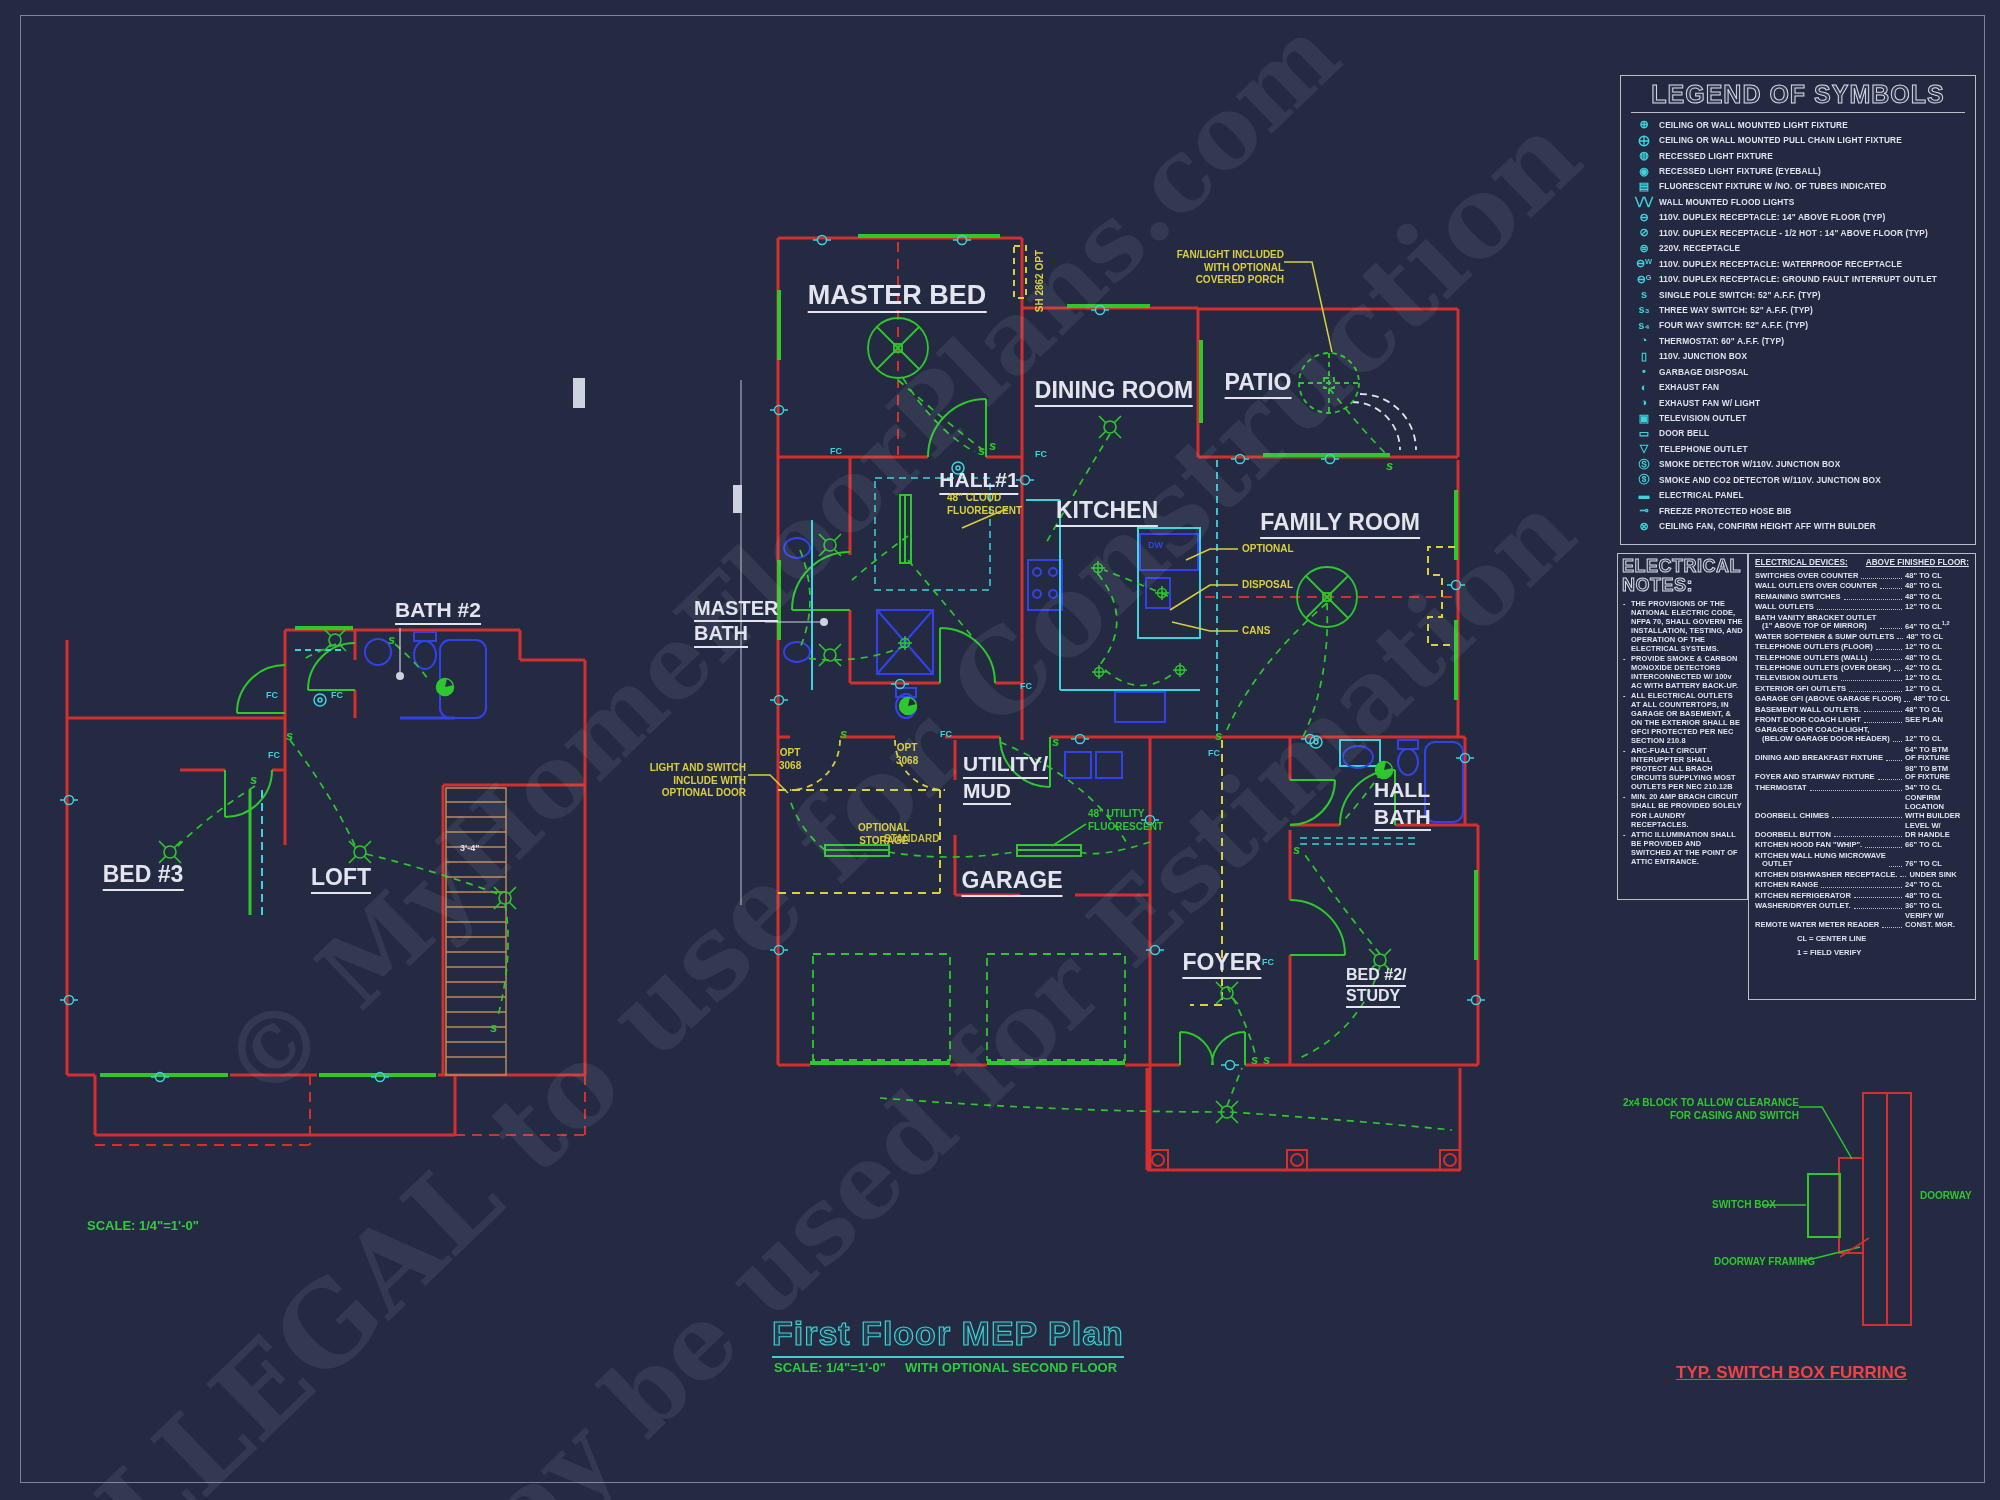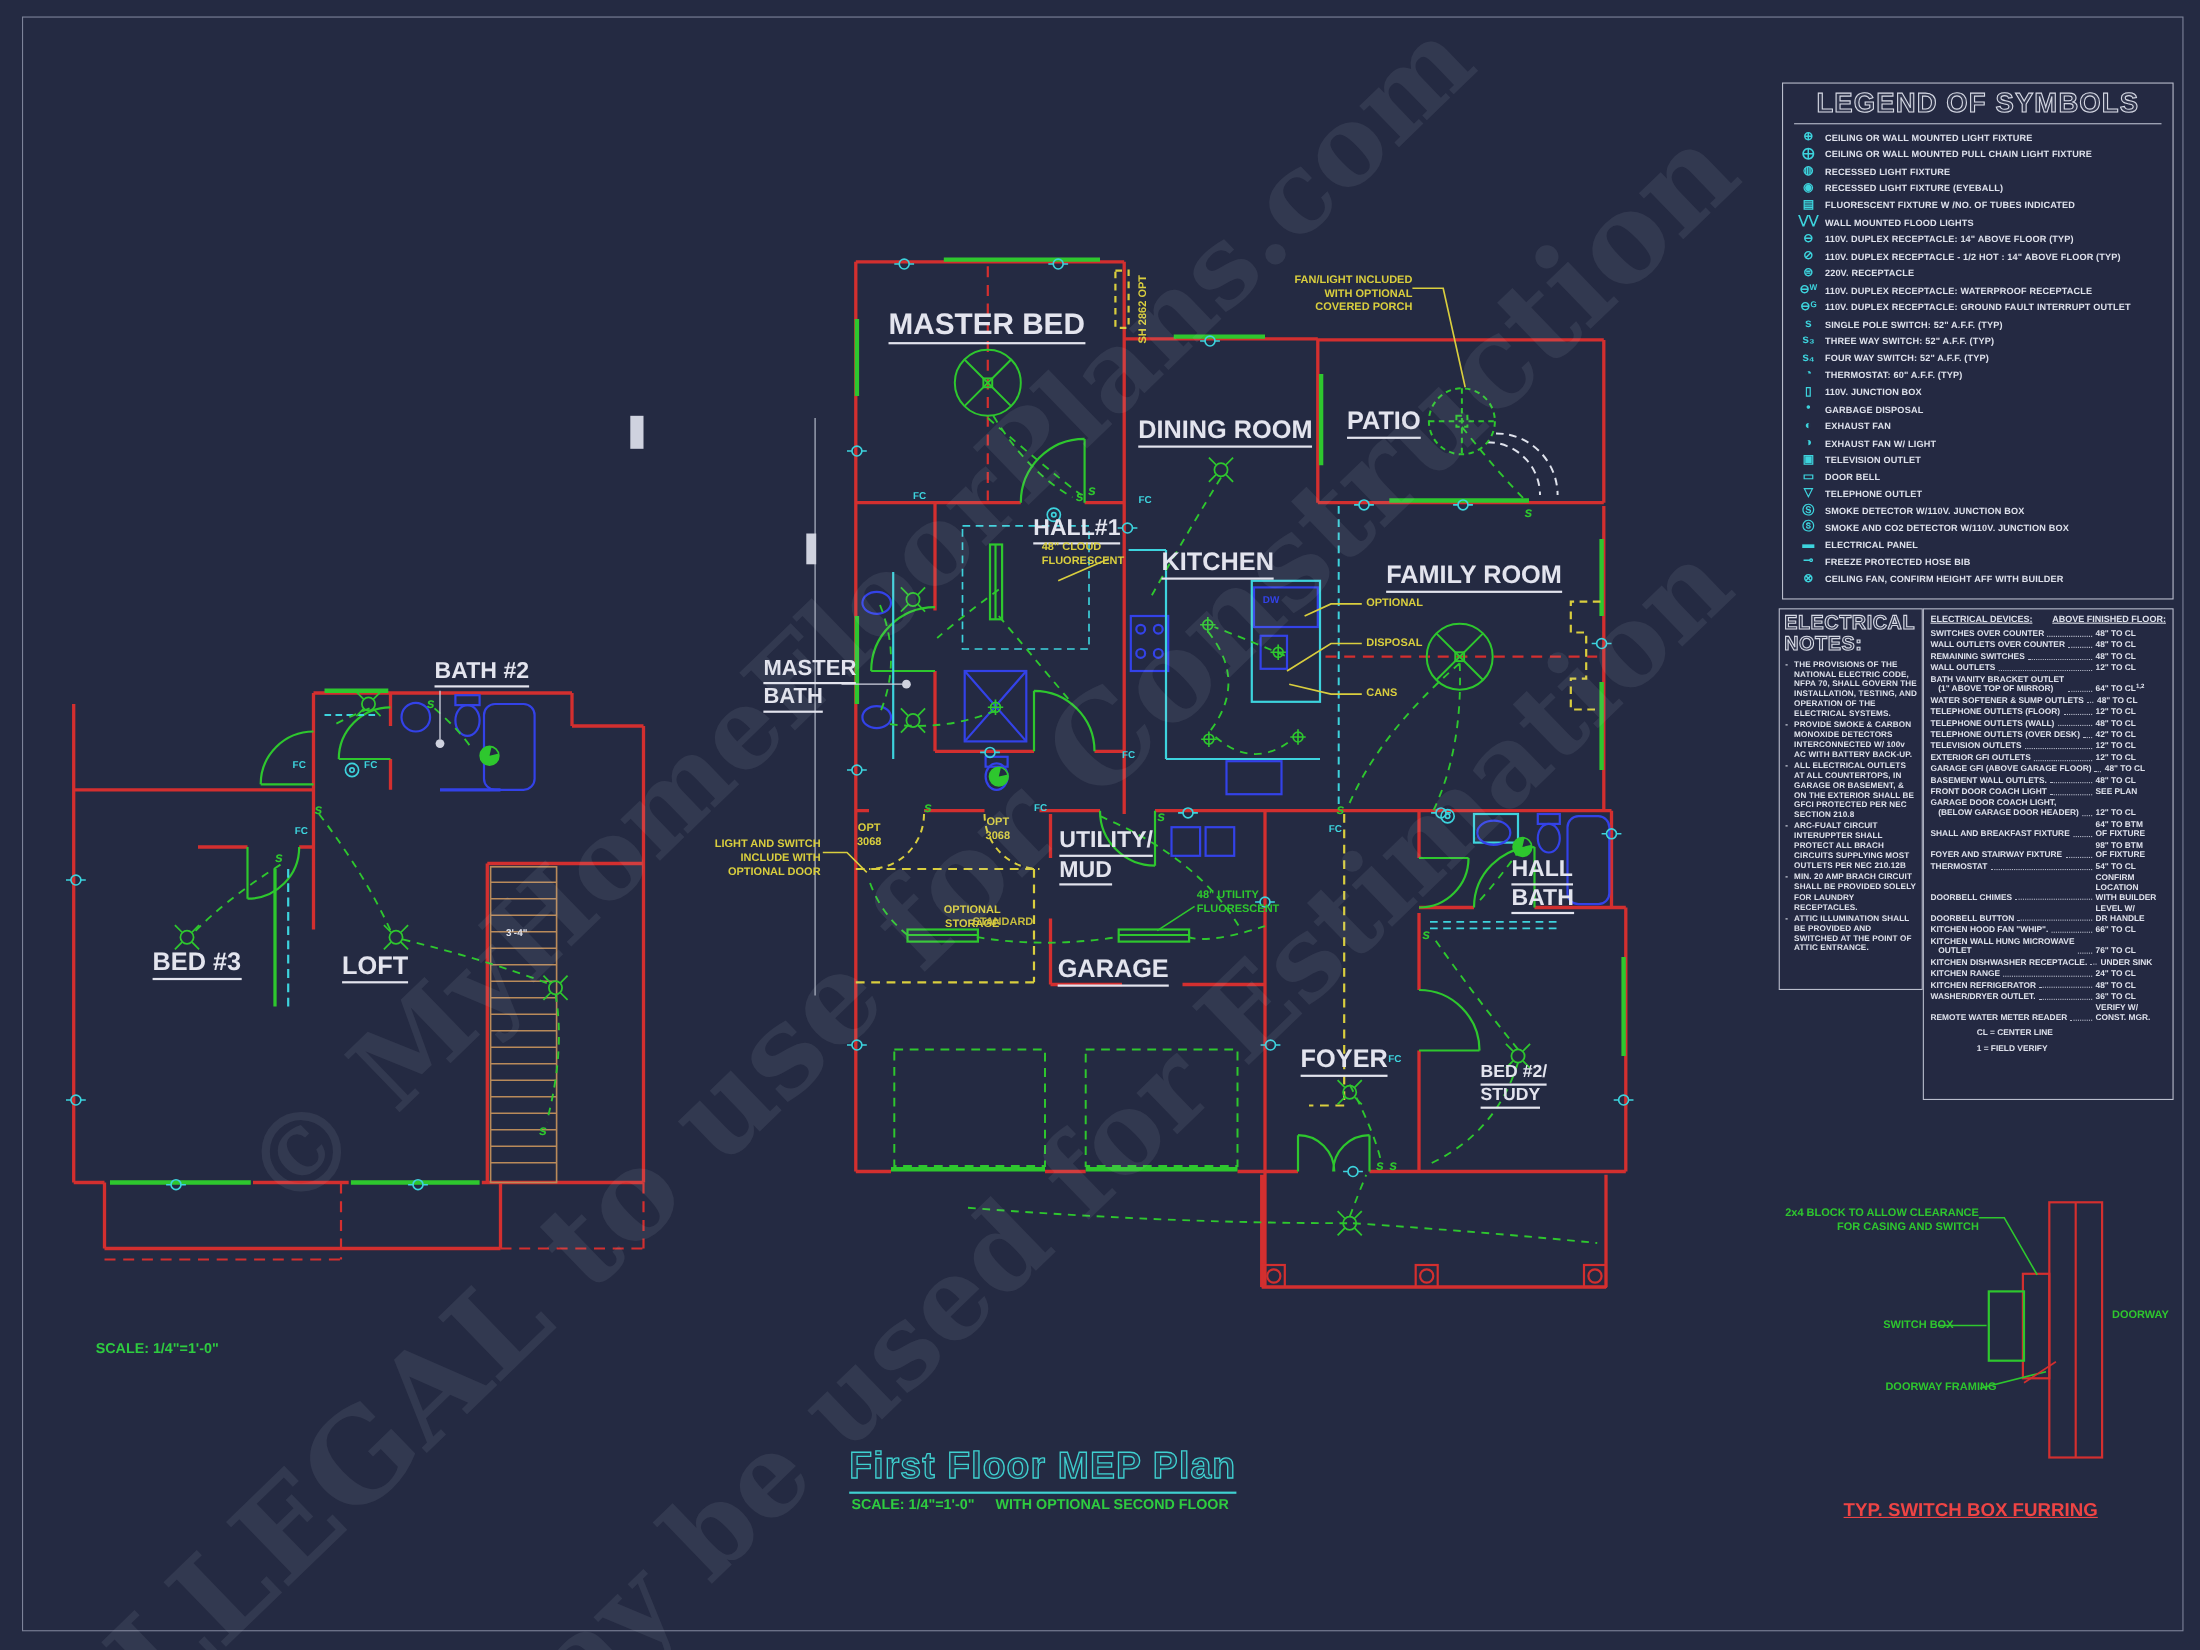--- a/index.html
+++ b/index.html
@@ -365,21 +365,21 @@
   <div class="lbl c" style="left:1222px;top:950px;font-size:23px;"><span class="u">FOYER</span></div>
   <div class="lbl" style="left:1374px;top:778px;font-size:21px;">
     <div class="row"><span class="u">HALL</span></div>
     <div class="row"><span class="u">BATH</span></div>
   </div>
   <div class="lbl" style="left:1346px;top:966px;font-size:16px;">
     <div class="row"><span class="u">BED #2/</span></div>
     <div class="row"><span class="u">STUDY</span></div>
   </div>
   <div class="lbl c" style="left:438px;top:598px;font-size:21px;"><span class="u">BATH #2</span></div>
-  <div class="lbl c" style="left:143px;top:862px;font-size:23px;margin-left:36px;"><span class="u">BED #3</span></div>
+  <div class="lbl c" style="left:143px;top:862px;font-size:23px;"><span class="u">BED #3</span></div>
   <div class="lbl c" style="left:341px;top:865px;font-size:23px;"><span class="u">LOFT</span></div>
 
   <div class="ann r" style="right:716px;top:249px;">
     <div>FAN/LIGHT INCLUDED</div>
       <div>WITH OPTIONAL</div>
       <div>COVERED PORCH</div>
   </div>
   <div class="ann" style="left:947px;top:492px;">
     <div>48" CLOUD</div>
       <div>FLUORESCENT</div>
@@ -688,21 +688,21 @@
             <div>GARAGE DOOR COACH LIGHT,</div>
             <div class="ind">(BELOW GARAGE DOOR HEADER)</div>
           </div>
           <div class="dev-fill"></div>
           <div class="dev-v">
             <div>12" TO CL</div>
           </div>
         </div>
         <div class="dev-row">
           <div class="dev-n">
-            <div>SHALL AND BREAKFAST FIXTURE</div>
+            <div>DINING AND BREAKFAST FIXTURE</div>
           </div>
           <div class="dev-fill"></div>
           <div class="dev-v">
             <div>64" TO BTM</div>
             <div>OF FIXTURE</div>
           </div>
         </div>
         <div class="dev-row">
           <div class="dev-n">
             <div>FOYER AND STAIRWAY FIXTURE</div>

